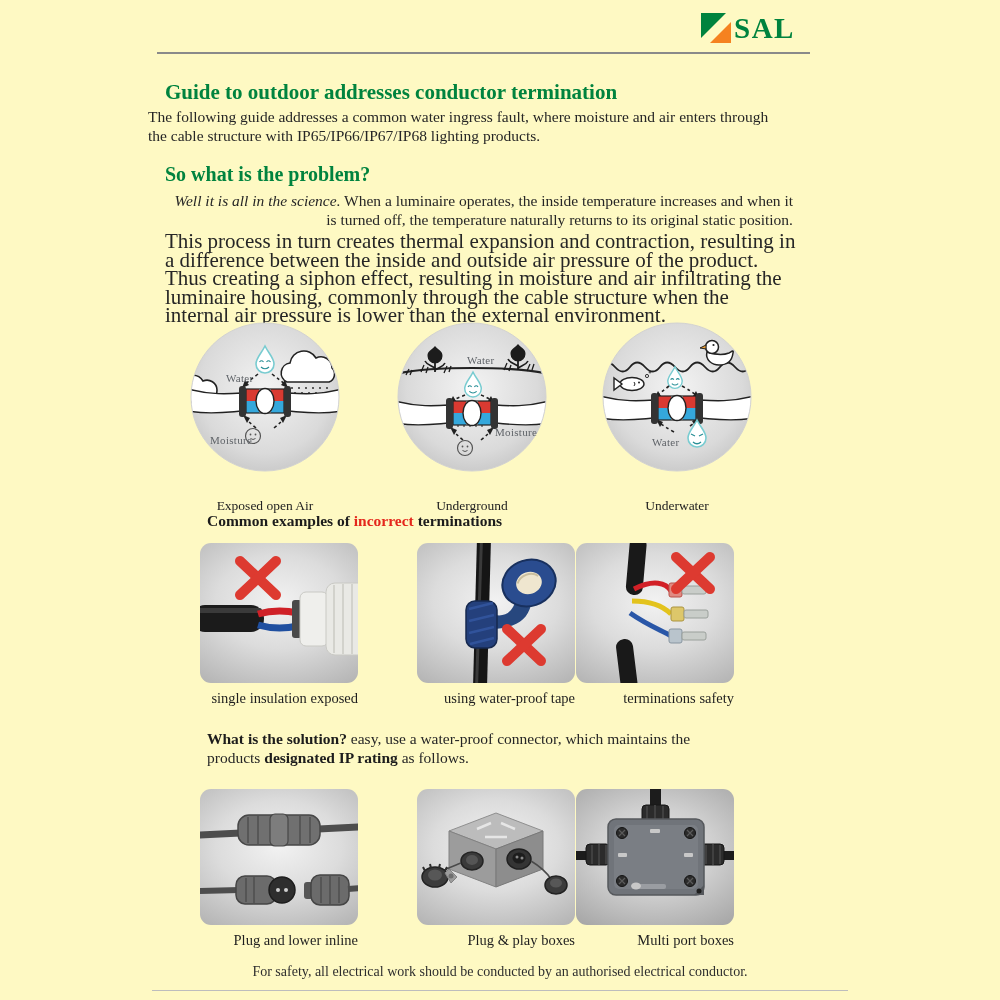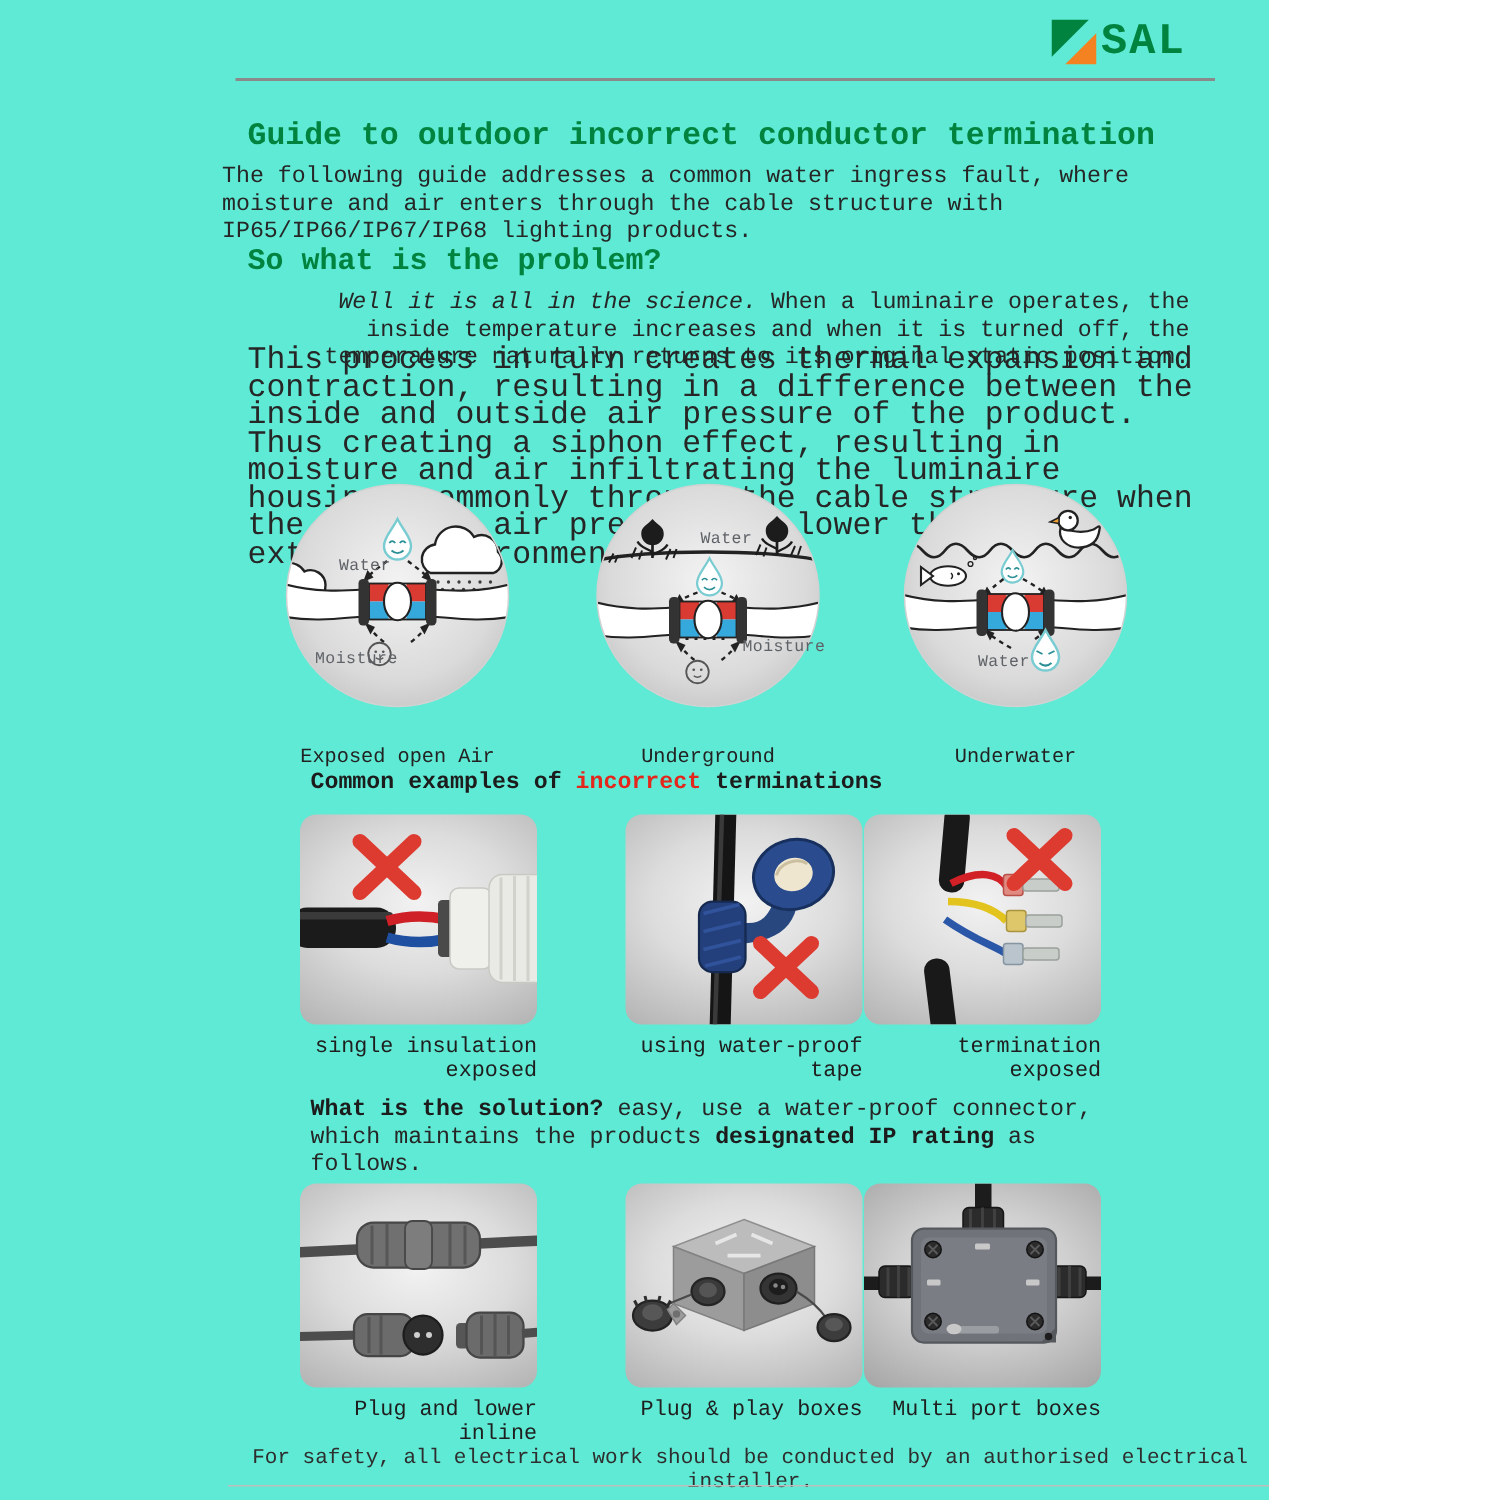--- a/index.html
+++ b/index.html
@@ -1,19 +1,19 @@
 <!DOCTYPE html>
 <html style="--brand-green: #00833E; --alert-red: #E4271C; --x-red: #DD3A30; --body-text: #2b2b2b;"><head>
 <meta charset="utf-8">
 <style>
   * { margin:0; padding:0; box-sizing:border-box; }
   html,body { background:#ffffff; }
   .page {
-    position:relative; width:846px; height:1000px; background:#5eead4;
-    font-family:Liberation Mono, monospace; color:var(--body-text,#2b2b2b);
+    position:relative; width:1000px; height:1000px; background:#fef9c3;
+    font-family:Liberation Serif, serif; color:var(--body-text,#2b2b2b);
     overflow:hidden;
   }
   
   .logo { position:absolute; top:13px; left:701px; display:flex; align-items:flex-start; gap:3px; }
   .logo-text { font-size:29px; font-weight:800; letter-spacing:1.5px; color:var(--brand-green,#00833E); line-height:30px; }
   .top-rule { position:absolute; top:52px; left:157px; width:653px; height:2px; background:#8a8a8a; }
   .bottom-rule { position:absolute; top:990px; left:152px; width:696px; height:1px; background:#bdbdbd; }
 
   .title { position:absolute; top:80px; left:165px; font-size:21px; font-weight:800; color:var(--brand-green,#00833E); }
   .intro { position:absolute; top:108px; left:148px; width:628px; font-size:15.5px; line-height:18.5px; color:#262626; }
@@ -59,21 +59,21 @@
 
   <div class="logo">
     <svg width="30" height="30" viewBox="0 0 30 30">
       <polygon points="0,0 25,0 0,25" fill="#00833E"></polygon>
       <polygon points="30,9 30,30 9,30" fill="#F58220"></polygon>
     </svg>
     <span class="logo-text">SAL</span>
   </div>
   <div class="top-rule"></div>
 
-  <div class="title">Guide to outdoor incorrect conductor termination</div>
+  <div class="title">Guide to outdoor addresses conductor termination</div>
   <div class="intro">The following guide addresses a common water ingress fault, where moisture and air enters through the cable structure with IP65/IP66/IP67/IP68 lighting products.</div>
 
   <div class="problem-heading">So what is the problem?</div>
   <div class="para1"><span class="it">Well it is all in the science.</span><span> When a luminaire operates, the inside temperature increases and when it is turned off, the temperature naturally returns to its original static position.</span></div>
   <div class="para2">This process in turn creates thermal expansion and contraction, resulting in a difference between the inside and outside air pressure of the product. Thus creating a siphon effect, resulting in moisture and air infiltrating the luminaire housing, commonly through the cable structure when the internal air pressure is lower than the external environment.</div>
 
   <div class="scenario sc-1">
     <svg class="circ" width="150" height="150" viewBox="0 0 150 150">
       <defs>
         <radialGradient id="g1" cx="50%" cy="44%" r="68%">
@@ -361,21 +361,21 @@
           <rect x="108" y="67" width="24" height="8" rx="2" fill="#c9cdc9" stroke="#9aa09b" stroke-width="1"></rect>
           <rect x="93" y="86" width="13" height="14" rx="2" fill="#b9c4cc" stroke="#8795a0" stroke-width="1"></rect>
           <rect x="106" y="89" width="24" height="8" rx="2" fill="#c9cdc9" stroke="#9aa09b" stroke-width="1"></rect>
         </g>
         <g stroke="#DD3A30" stroke-width="10" stroke-linecap="round">
           <path d="M100,14 L134,46"></path>
             <path d="M134,14 L100,46"></path>
         </g>
       </svg>
     </div>
-    <div class="tile-caption">termination exposed</div>
+    <div class="tile-caption">terminations safety</div>
   </div>
 
   <div class="sol-lead"><span class="b">What is the solution?</span><span> easy, use a water-proof connector, which maintains the products </span><span class="b">designated IP rating</span><span> as follows.</span></div>
 
   <div class="tile-group row-sol tg-1">
     <div class="tile tile-sol">
       <svg width="158" height="136" viewBox="0 0 158 136">
         <path d="M-2,46 L160,38" stroke="#4d4d4d" stroke-width="7"></path>
         <rect x="38" y="26" width="82" height="30" rx="11" fill="#707070" stroke="#474747" stroke-width="1.5"></rect>
         <path d="M48,28 L48,54 M58,27 L58,55 M100,27 L100,55 M110,28 L110,54" stroke="#575757" stroke-width="2"></path>
@@ -455,16 +455,16 @@
           <ellipse cx="139" cy="96" rx="11" ry="9" fill="#3c3c3c" stroke="#222" stroke-width="1.5"></ellipse>
           <ellipse cx="139" cy="94" rx="6" ry="4.5" fill="#575757"></ellipse>
         </g>
         <polygon points="32,80 40,88 34,94 28,84" fill="#9c9c9c" stroke="#828282" stroke-width="1"></polygon>
         <circle cx="34" cy="87" r="2.5" fill="#6f6f6f"></circle>
       </svg>
     </div>
     <div class="tile-caption">Plug &amp; play boxes</div>
   </div>
 
-  <div class="footer-note">For safety, all electrical work should be conducted by an authorised electrical installer.</div>
+  <div class="footer-note">For safety, all electrical work should be conducted by an authorised electrical conductor.</div>
   <div class="bottom-rule"></div>
 
 </div>
 
 </body></html>

